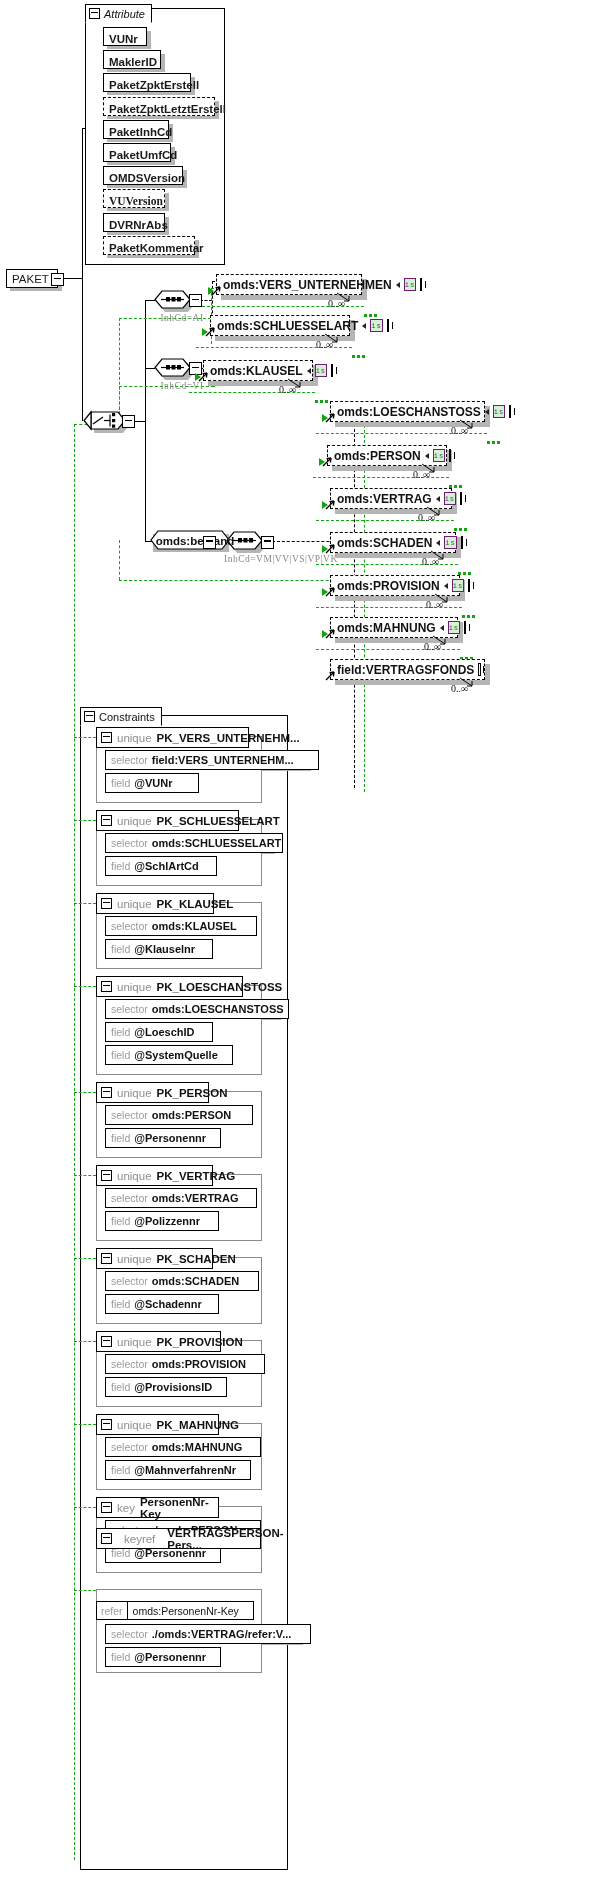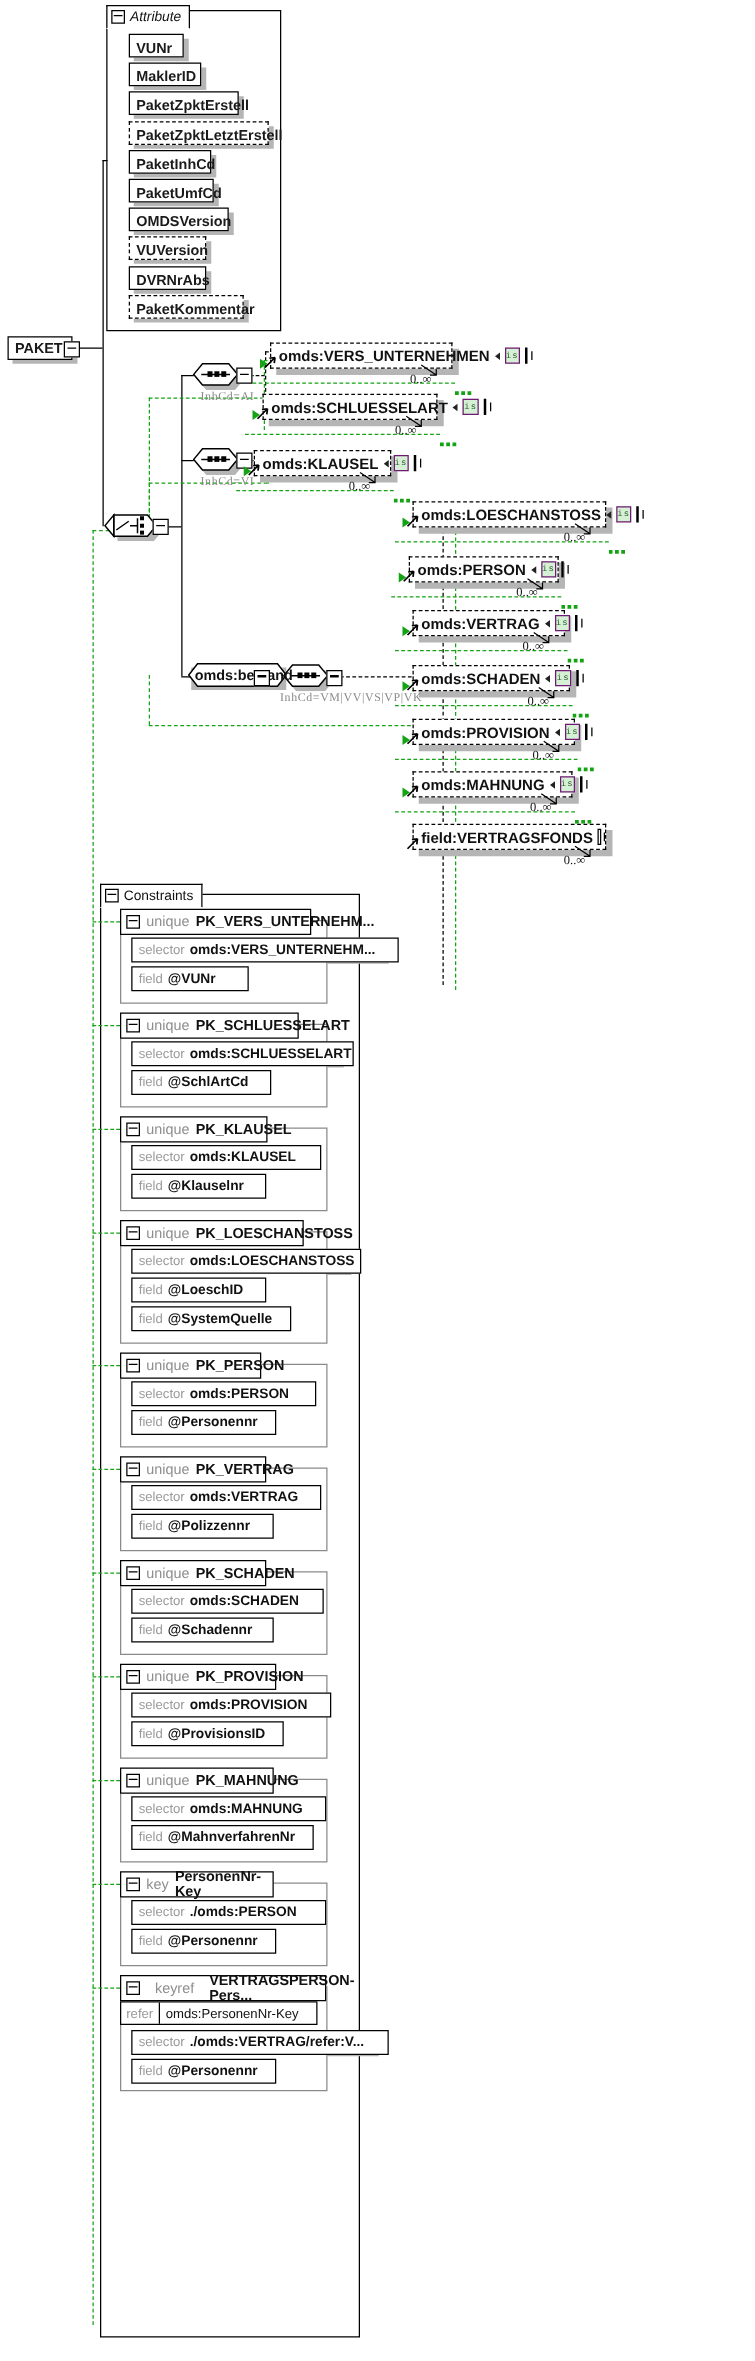--- a/index.html
+++ b/index.html
@@ -23,21 +23,21 @@
   .grp-tab{position:absolute;border:1px solid #000;border-bottom:1px solid #fff;
            background:#fff;height:17px;display:flex;align-items:center;padding:0 6px 0 3px;gap:4px;
            font-size:11px;font-style:italic;color:#111;z-index:4;}
   .grp-tab.plain{font-style:normal;}
   .boxmin{display:inline-block;width:9px;height:9px;border:1px solid #000;background:#fff;position:relative;flex:0 0 auto;}
   .boxmin:before{content:"";position:absolute;left:1px;right:1px;top:3px;height:1px;background:#000;}
 
   
   .node{position:absolute;box-sizing:border-box;background:#fff;border:1px solid #000;
         height:19px;display:flex;align-items:center;padding:0 5px;
-        font-size:11.5px;font-weight:bold;color:#1a1a1a;white-space:nowrap;z-index:3;}
+        font-size:11.5px;font-weight:normal;color:#1a1a1a;white-space:nowrap;z-index:3;}
   .node .shadow,.shd{position:absolute;background:#b5b5b5;z-index:1;}
   .node.opt{border:1px dashed #000;}
   .node.attr{font-weight:bold;align-items:flex-end;}
 
   
   .el{position:absolute;box-sizing:border-box;background:#fff;border:1px dashed #000;
       height:21px;display:flex;align-items:center;gap:4px;padding:0 3px 0 6px;
       font-size:12px;font-weight:bold;color:#111;white-space:nowrap;z-index:3;}
   .isbadge{display:inline-flex;align-items:center;justify-content:center;
            width:16px;height:11px;border:1px solid #701a75;background:#d6f0d6;
@@ -114,21 +114,21 @@
       </div>
       <div class="shd" style="left: 107px; top: 147px; width: 68px; height: 18px;"></div>
       <div class="node attr solid" style="left: 103px; top: 143px; width: 68px;">
         <span>PaketUmfCd</span>
       </div>
       <div class="shd" style="left: 107px; top: 170.2px; width: 80px; height: 18px;"></div>
       <div class="node attr solid" style="left: 103px; top: 166.2px; width: 80px;">
         <span>OMDSVersion</span>
       </div>
       <div class="shd" style="left: 107px; top: 193.4px; width: 62px; height: 18px;"></div>
-      <div class="node attr opt" style="left: 103px; top: 189.4px; width: 62px;">
+      <div class="node attr opt" style="left: 103px; top: 189.4px; width: 62px; font-family: Liberation Serif, serif;">
         <span>VUVersion</span>
       </div>
       <div class="shd" style="left: 107px; top: 216.6px; width: 62px; height: 18px;"></div>
       <div class="node attr solid" style="left: 103px; top: 212.6px; width: 62px;">
         <span>DVRNrAbs</span>
       </div>
       <div class="shd" style="left: 107px; top: 239.8px; width: 92px; height: 18px;"></div>
       <div class="node attr opt" style="left: 103px; top: 235.8px; width: 92px;">
         <span>PaketKommentar</span>
       </div>
@@ -463,21 +463,21 @@
       <div class="cblock" style="left: 96px; top: 736px; width: 164px; height: 65px;"></div>
       <div class="chead" style="left: 96px; top: 727px; width: 140px;">
         <span class="boxmin"></span>
         <span class="ckind">unique</span>
         <span class="cname">PK_VERS_UNTERNEHM...</span>
       </div>
       <div class="gln-h" style="left: 74px; top: 737px; width: 22px;"></div>
       <div class="shd" style="left: 109px; top: 754px; width: 202px; height: 17px;"></div>
       <div class="crow" style="left: 105px; top: 750px; width: 202px;">
         <span class="k">selector</span>
-        <span class="v">omds:VERS_UNTERNEHM...</span>
+        <span class="v">field:VERS_UNTERNEHM...</span>
       </div>
       <div class="shd" style="left: 109px; top: 777px; width: 82px; height: 17px;"></div>
       <div class="crow" style="left: 105px; top: 773px; width: 82px;">
         <span class="k">field</span>
         <span class="v">@VUNr</span>
       </div>
       <div class="cblock" style="left: 96px; top: 819px; width: 164px; height: 65px;"></div>
       <div class="chead" style="left: 96px; top: 810px; width: 130px;">
         <span class="boxmin"></span>
         <span class="ckind">unique</span>
@@ -629,21 +629,21 @@
       <div class="crow" style="left: 105px; top: 1520px; width: 144px;">
         <span class="k">selector</span>
         <span class="v">./omds:PERSON</span>
       </div>
       <div class="shd" style="left: 109px; top: 1547px; width: 104px; height: 17px;"></div>
       <div class="crow" style="left: 105px; top: 1543px; width: 104px;">
         <span class="k">field</span>
         <span class="v">@Personennr</span>
       </div>
       <div class="cblock" style="left: 96px; top: 1589px; width: 164px; height: 82px;"></div>
-      <div class="chead" style="left: 96px; top: 1580px; width: 152px; gap: 12px;">
+      <div class="chead" style="left: 96px; top: 1528px; width: 152px; gap: 12px;">
         <span class="boxmin"></span>
         <span class="ckind">keyref</span>
         <span class="cname">VERTRAGSPERSON-Pers...</span>
       </div>
       <div class="gln-h" style="left: 74px; top: 1590px; width: 22px;"></div>
       <div class="crefer" style="left: 96px; top: 1601px; width: 156px;">
         <span class="k">refer</span>
         <span class="v">omds:PersonenNr-Key</span>
       </div>
       <div class="shd" style="left: 109px; top: 1628px; width: 194px; height: 17px;"></div>

